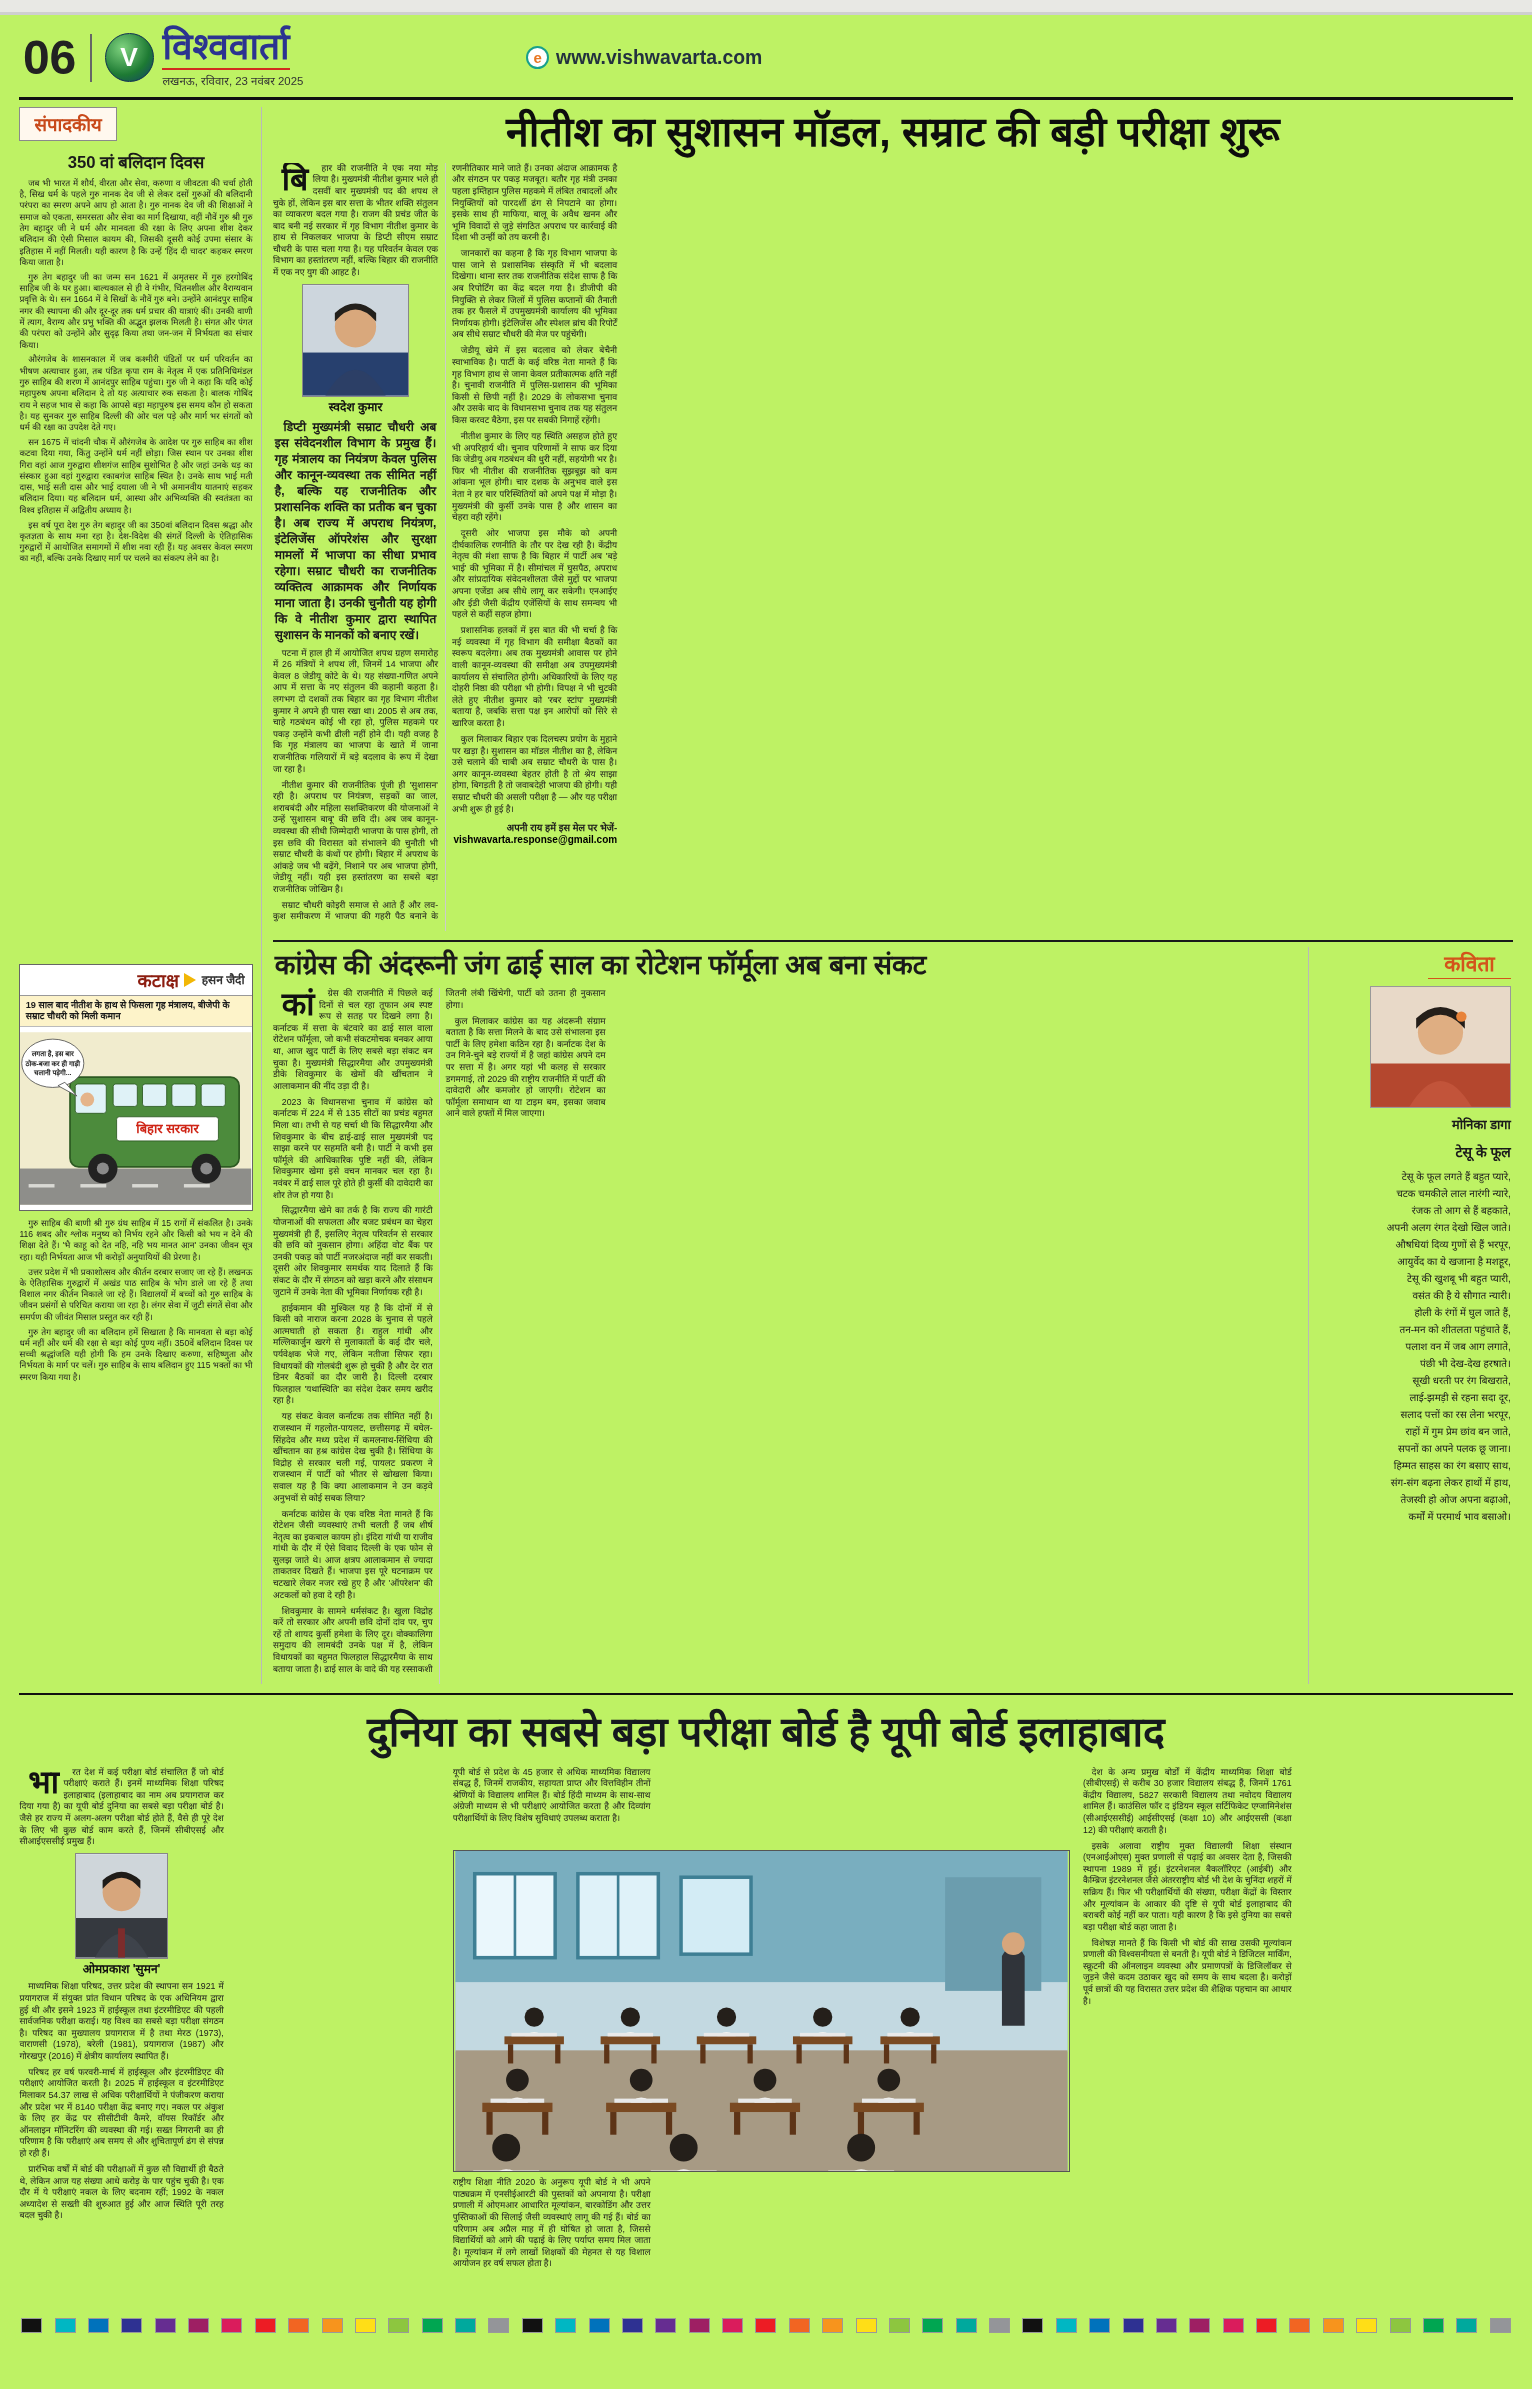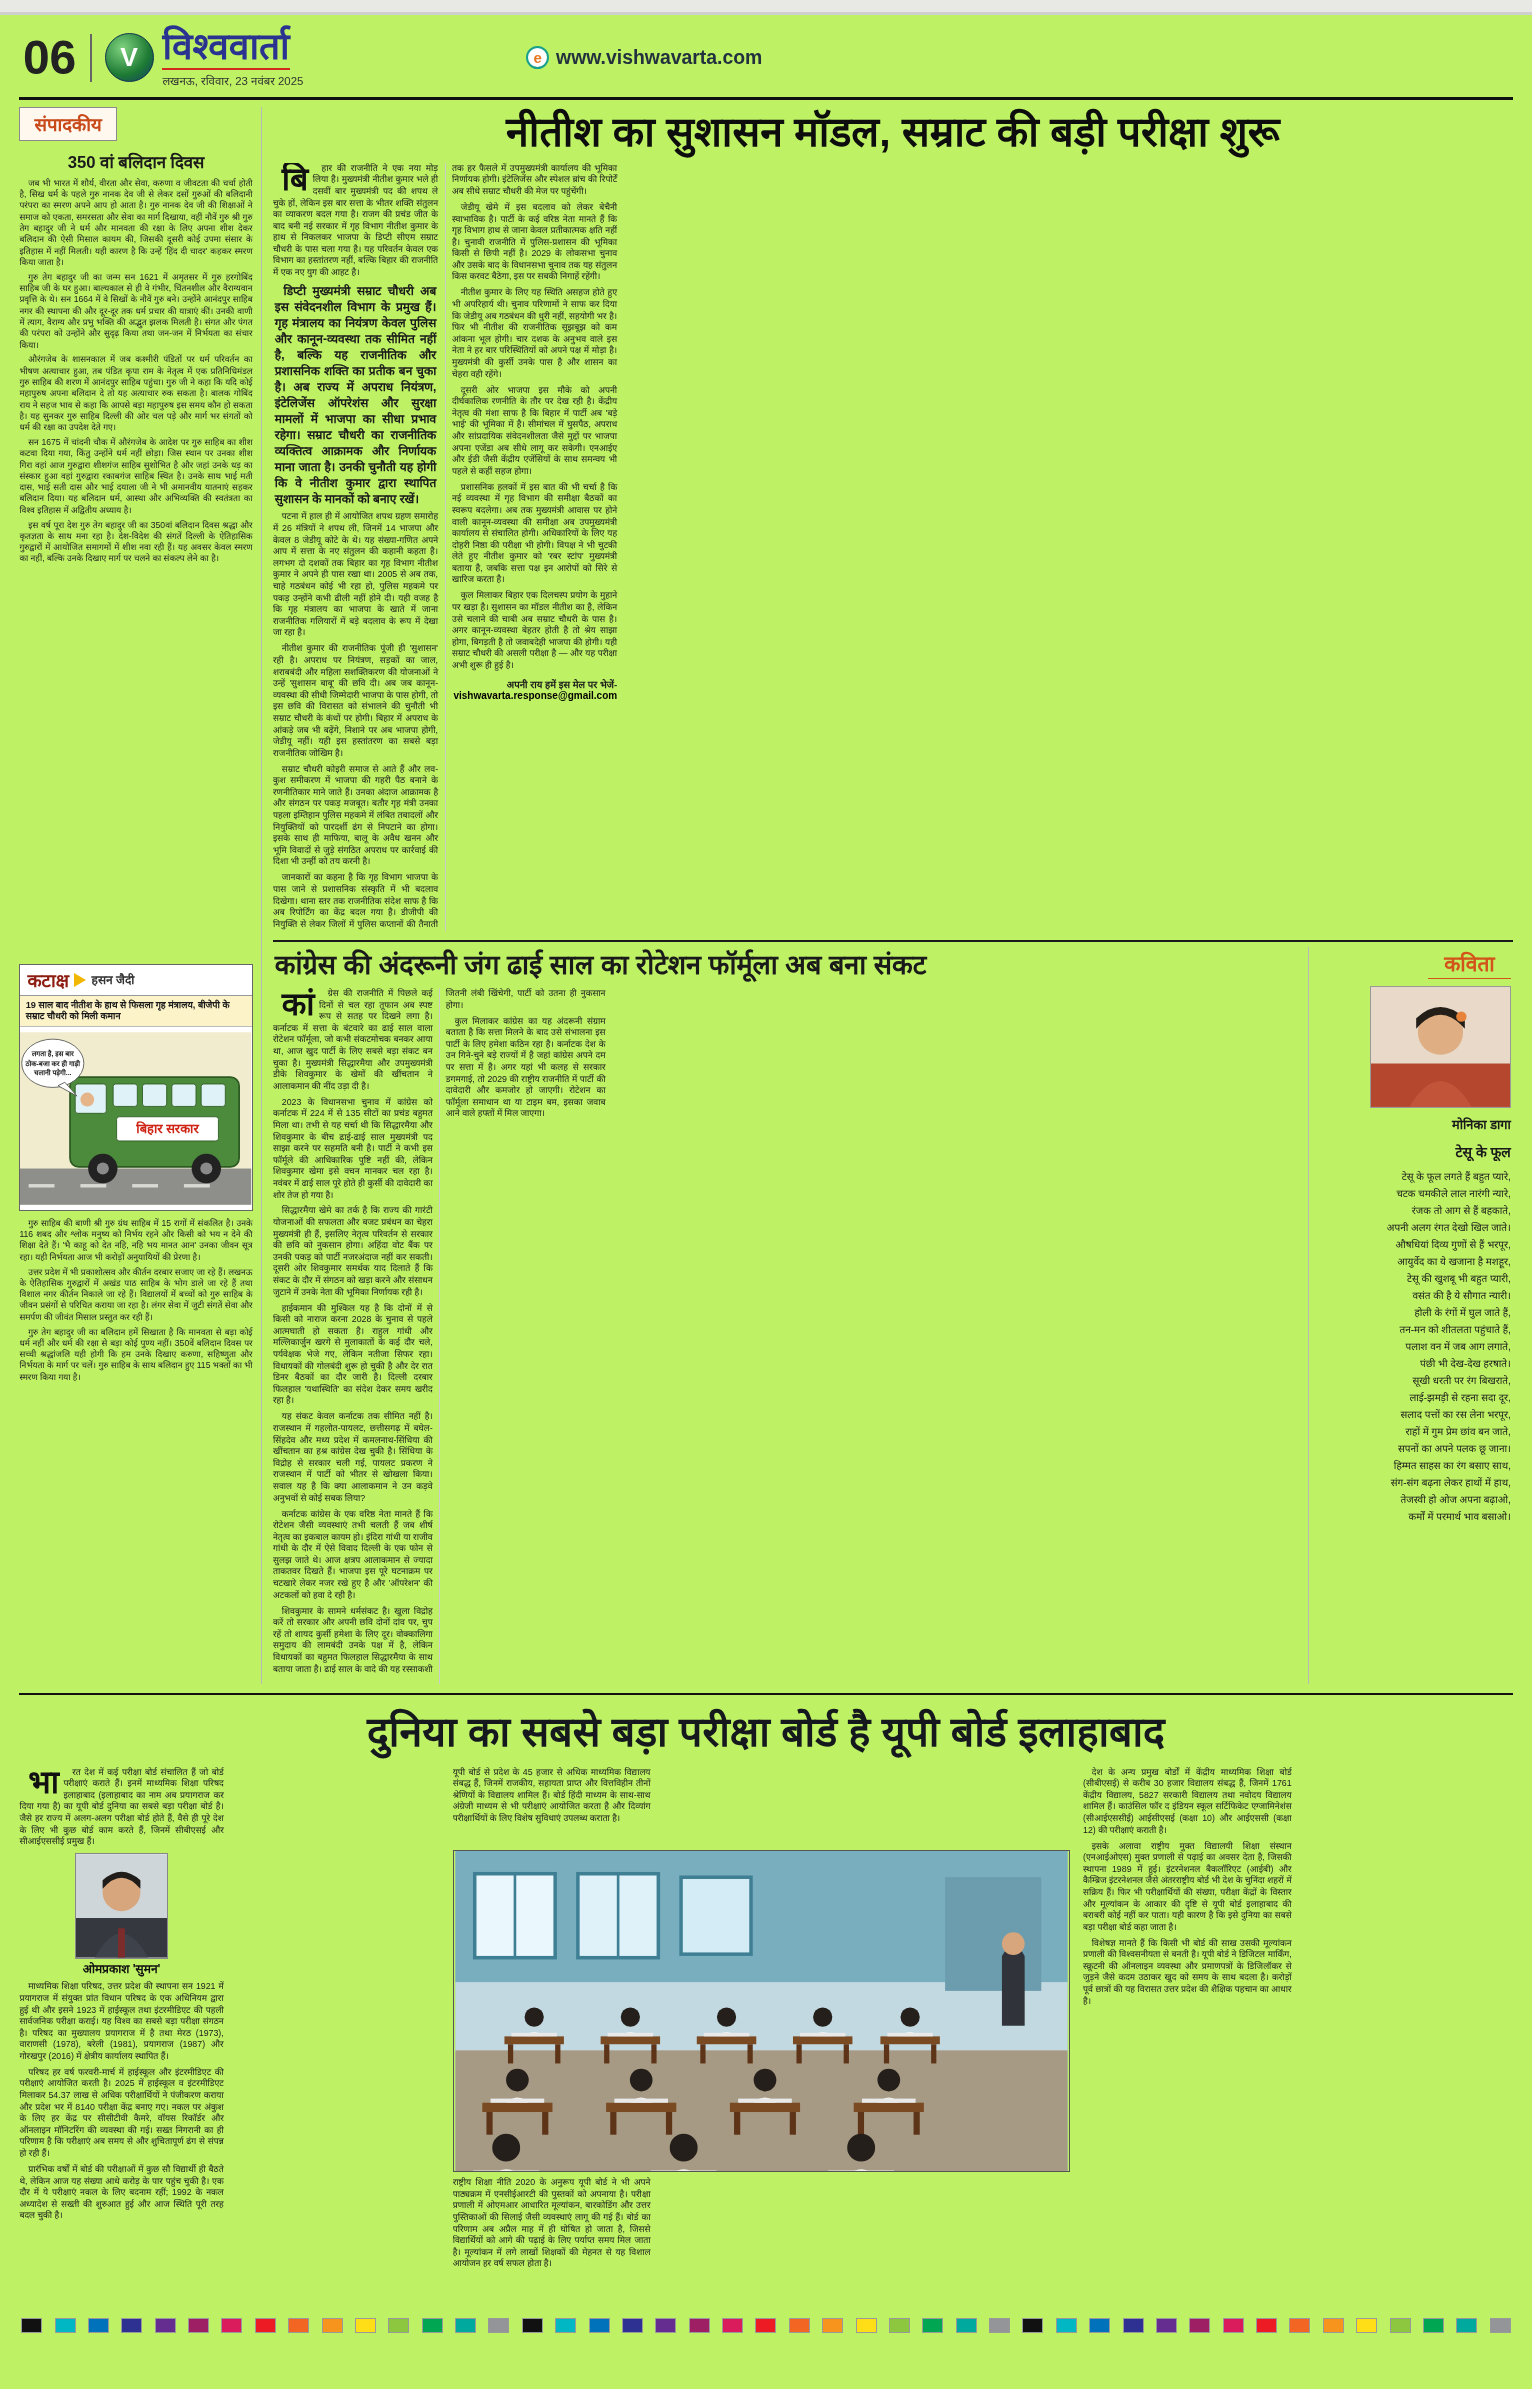--- a/index.html
+++ b/index.html
@@ -28,21 +28,21 @@
   
   .edit-label { border:1.3px solid #8a8a8a; color:#c8491a; font-weight:bold; font-size:18.5px; padding:3.5px 14px; display:inline-block; margin-bottom:5.3px; background:#fff8ee; }
   .edit-title { text-align:center; font-size:16.7px; font-weight:bold; margin:3.5px 0 5.3px 0; }
   .body-text { font-size:8.6px; line-height:11.3px; text-align:justify; color:#1c1c1c; }
   .body-text p { margin-bottom:3.5px; text-indent:8.8px; }
   .edit-body { height:779px; overflow:hidden; }
   .edit-cont { height:417px; overflow:hidden; margin-top:7px; }
 
   
   .cartoon-box { border:1.3px solid #666; margin-top:7px; background:#fff; }
-  .cartoon-head { display:flex; align-items:center; justify-content:flex-start; padding:2.6px 7px; border-bottom:0.9px solid #999; }
+  .cartoon-head { display:flex; align-items:center; justify-content:flex-end; padding:2.6px 7px; border-bottom:0.9px solid #999; }
   .cartoon-label { font-weight:bold; font-size:18.5px; color:#8c1d10; }
   .tri { width:0; height:0; border-top:7px solid transparent; border-bottom:7px solid transparent; border-left:12.3px solid #f2b705; margin:0 5.3px; }
   .cartoon-artist { font-size:12px; font-weight:bold; color:#333; }
   .cartoon-caption { font-size:9.2px; font-weight:bold; padding:3.5px 5.3px; line-height:11.4px; background:#fdf3c9; border-bottom:0.9px solid #bbb; }
   .cartoon-art { display:block; width:100%; height:183px; }
 
   
   .art1-headline { font-size:41px; font-weight:bold; text-align:center; line-height:1.15; padding:1.8px 0 7px 0; color:#0d0d0d; }
   .art1-body { height:768px; overflow:hidden; column-count:7; column-gap:14px; column-rule:0.9px solid #ccc; column-fill:auto; }
   .art-body-text { font-size:8.8px; line-height:11.6px; text-align:justify; }
@@ -165,20 +165,30 @@
           <p>उत्तर प्रदेश में भी प्रकाशोत्सव और कीर्तन दरबार सजाए जा रहे हैं। लखनऊ के ऐतिहासिक गुरुद्वारों में अखंड पाठ साहिब के भोग डाले जा रहे हैं तथा विशाल नगर कीर्तन निकाले जा रहे हैं। विद्यालयों में बच्चों को गुरु साहिब के जीवन प्रसंगों से परिचित कराया जा रहा है। लंगर सेवा में जुटी संगतें सेवा और समर्पण की जीवंत मिसाल प्रस्तुत कर रही हैं।</p>
           <p>गुरु तेग बहादुर जी का बलिदान हमें सिखाता है कि मानवता से बड़ा कोई धर्म नहीं और धर्म की रक्षा से बड़ा कोई पुण्य नहीं। 350वें बलिदान दिवस पर सच्ची श्रद्धांजलि यही होगी कि हम उनके दिखाए करुणा, सहिष्णुता और निर्भयता के मार्ग पर चलें। गुरु साहिब के साथ बलिदान हुए 115 भक्तों का भी स्मरण किया गया है।</p>
         </div>
     </div>
 
     <div class="main-area">
 
       <h1 class="art1-headline">नीतीश का सुशासन मॉडल, सम्राट की बड़ी परीक्षा शुरू</h1>
       <div class="art1-body art-body-text">
         <p><span class="dropcap">बि</span><span>हार की राजनीति ने एक नया मोड़ लिया है। मुख्यमंत्री नीतीश कुमार भले ही दसवीं बार मुख्यमंत्री पद की शपथ ले चुके हों, लेकिन इस बार सत्ता के भीतर शक्ति संतुलन का व्याकरण बदल गया है। राजग की प्रचंड जीत के बाद बनी नई सरकार में गृह विभाग नीतीश कुमार के हाथ से निकलकर भाजपा के डिप्टी सीएम सम्राट चौधरी के पास चला गया है। यह परिवर्तन केवल एक विभाग का हस्तांतरण नहीं, बल्कि बिहार की राजनीति में एक नए युग की आहट है।</span></p>
+        <div class="author-card">
+          <svg width="107" height="113" viewBox="0 0 122 128">
+            <rect width="122" height="128" fill="#cdd6dd"></rect>
+            <rect y="78" width="122" height="50" fill="#27406e"></rect>
+            <path d="M26 128 Q61 68 96 128 Z" fill="#2c3f66"></path>
+            <circle cx="61" cy="48" r="24" fill="#d9a87c"></circle>
+            <path d="M37 42 Q61 14 85 42 L85 32 Q61 10 37 32 Z" fill="#23201c"></path>
+          </svg>
+          <div class="author-name">स्वदेश कुमार</div>
+        </div>
         <p class="intro">डिप्टी मुख्यमंत्री सम्राट चौधरी अब इस संवेदनशील विभाग के प्रमुख हैं। गृह मंत्रालय का नियंत्रण केवल पुलिस और कानून-व्यवस्था तक सीमित नहीं है, बल्कि यह राजनीतिक और प्रशासनिक शक्ति का प्रतीक बन चुका है। अब राज्य में अपराध नियंत्रण, इंटेलिजेंस ऑपरेशंस और सुरक्षा मामलों में भाजपा का सीधा प्रभाव रहेगा। सम्राट चौधरी का राजनीतिक व्यक्तित्व आक्रामक और निर्णायक माना जाता है। उनकी चुनौती यह होगी कि वे नीतीश कुमार द्वारा स्थापित सुशासन के मानकों को बनाए रखें।</p>
         <div>
             <p>पटना में हाल ही में आयोजित शपथ ग्रहण समारोह में 26 मंत्रियों ने शपथ ली, जिनमें 14 भाजपा और केवल 8 जेडीयू कोटे के थे। यह संख्या-गणित अपने आप में सत्ता के नए संतुलन की कहानी कहता है। लगभग दो दशकों तक बिहार का गृह विभाग नीतीश कुमार ने अपने ही पास रखा था। 2005 से अब तक, चाहे गठबंधन कोई भी रहा हो, पुलिस महकमे पर पकड़ उन्होंने कभी ढीली नहीं होने दी। यही वजह है कि गृह मंत्रालय का भाजपा के खाते में जाना राजनीतिक गलियारों में बड़े बदलाव के रूप में देखा जा रहा है।</p>
             <p>नीतीश कुमार की राजनीतिक पूंजी ही 'सुशासन' रही है। अपराध पर नियंत्रण, सड़कों का जाल, शराबबंदी और महिला सशक्तिकरण की योजनाओं ने उन्हें 'सुशासन बाबू' की छवि दी। अब जब कानून-व्यवस्था की सीधी जिम्मेदारी भाजपा के पास होगी, तो इस छवि की विरासत को संभालने की चुनौती भी सम्राट चौधरी के कंधों पर होगी। बिहार में अपराध के आंकड़े जब भी बढ़ेंगे, निशाने पर अब भाजपा होगी, जेडीयू नहीं। यही इस हस्तांतरण का सबसे बड़ा राजनीतिक जोखिम है।</p>
             <p>सम्राट चौधरी कोइरी समाज से आते हैं और लव-कुश समीकरण में भाजपा की गहरी पैठ बनाने के रणनीतिकार माने जाते हैं। उनका अंदाज आक्रामक है और संगठन पर पकड़ मजबूत। बतौर गृह मंत्री उनका पहला इम्तिहान पुलिस महकमे में लंबित तबादलों और नियुक्तियों को पारदर्शी ढंग से निपटाने का होगा। इसके साथ ही माफिया, बालू के अवैध खनन और भूमि विवादों से जुड़े संगठित अपराध पर कार्रवाई की दिशा भी उन्हीं को तय करनी है।</p>
             <p>जानकारों का कहना है कि गृह विभाग भाजपा के पास जाने से प्रशासनिक संस्कृति में भी बदलाव दिखेगा। थाना स्तर तक राजनीतिक संदेश साफ है कि अब रिपोर्टिंग का केंद्र बदल गया है। डीजीपी की नियुक्ति से लेकर जिलों में पुलिस कप्तानों की तैनाती तक हर फैसले में उपमुख्यमंत्री कार्यालय की भूमिका निर्णायक होगी। इंटेलिजेंस और स्पेशल ब्रांच की रिपोर्टें अब सीधे सम्राट चौधरी की मेज पर पहुंचेंगी।</p>
             <p>जेडीयू खेमे में इस बदलाव को लेकर बेचैनी स्वाभाविक है। पार्टी के कई वरिष्ठ नेता मानते हैं कि गृह विभाग हाथ से जाना केवल प्रतीकात्मक क्षति नहीं है। चुनावी राजनीति में पुलिस-प्रशासन की भूमिका किसी से छिपी नहीं है। 2029 के लोकसभा चुनाव और उसके बाद के विधानसभा चुनाव तक यह संतुलन किस करवट बैठेगा, इस पर सबकी निगाहें रहेंगी।</p>
             <p>नीतीश कुमार के लिए यह स्थिति असहज होते हुए भी अपरिहार्य थी। चुनाव परिणामों ने साफ कर दिया कि जेडीयू अब गठबंधन की धुरी नहीं, सहयोगी भर है। फिर भी नीतीश की राजनीतिक सूझबूझ को कम आंकना भूल होगी। चार दशक के अनुभव वाले इस नेता ने हर बार परिस्थितियों को अपने पक्ष में मोड़ा है। मुख्यमंत्री की कुर्सी उनके पास है और शासन का चेहरा वही रहेंगे।</p>
             <p>दूसरी ओर भाजपा इस मौके को अपनी दीर्घकालिक रणनीति के तौर पर देख रही है। केंद्रीय नेतृत्व की मंशा साफ है कि बिहार में पार्टी अब 'बड़े भाई' की भूमिका में है। सीमांचल में घुसपैठ, अपराध और सांप्रदायिक संवेदनशीलता जैसे मुद्दों पर भाजपा अपना एजेंडा अब सीधे लागू कर सकेगी। एनआईए और ईडी जैसी केंद्रीय एजेंसियों के साथ समन्वय भी पहले से कहीं सहज होगा।</p>
             <p>प्रशासनिक हलकों में इस बात की भी चर्चा है कि नई व्यवस्था में गृह विभाग की समीक्षा बैठकों का स्वरूप बदलेगा। अब तक मुख्यमंत्री आवास पर होने वाली कानून-व्यवस्था की समीक्षा अब उपमुख्यमंत्री कार्यालय से संचालित होगी। अधिकारियों के लिए यह दोहरी निष्ठा की परीक्षा भी होगी। विपक्ष ने भी चुटकी लेते हुए नीतीश कुमार को 'रबर स्टांप' मुख्यमंत्री बताया है, जबकि सत्ता पक्ष इन आरोपों को सिरे से खारिज करता है।</p>

